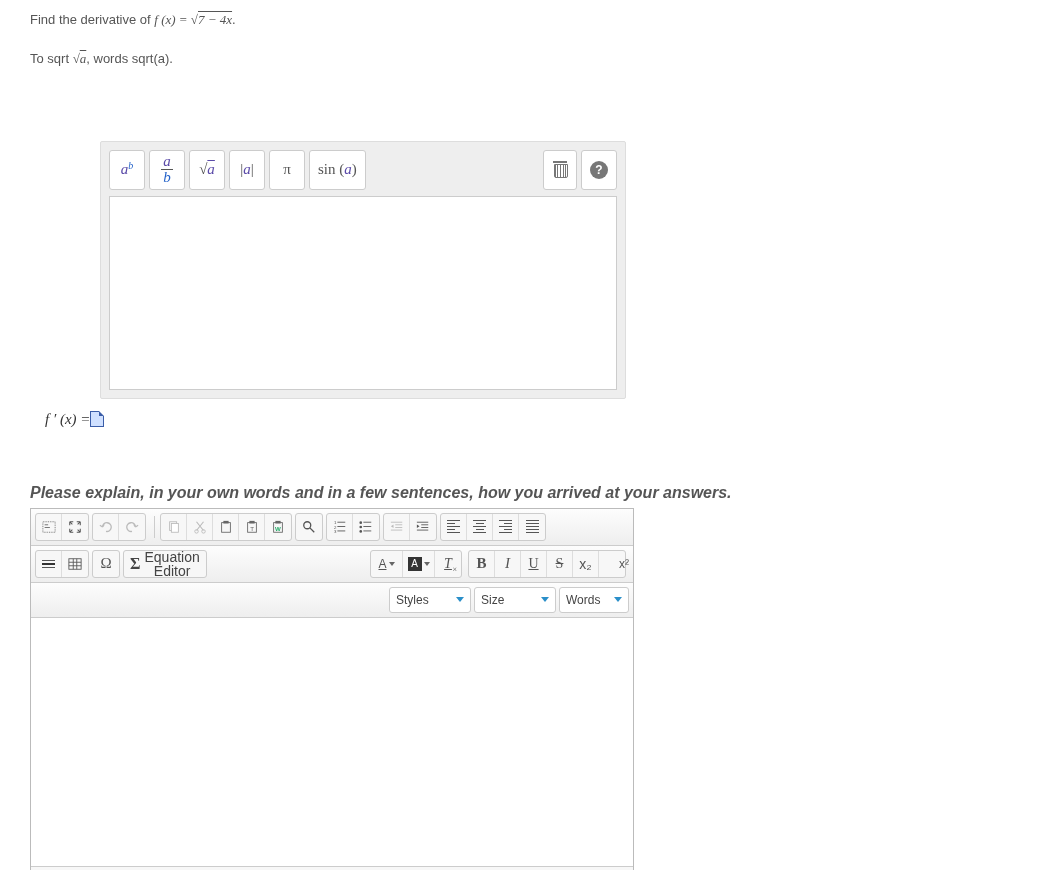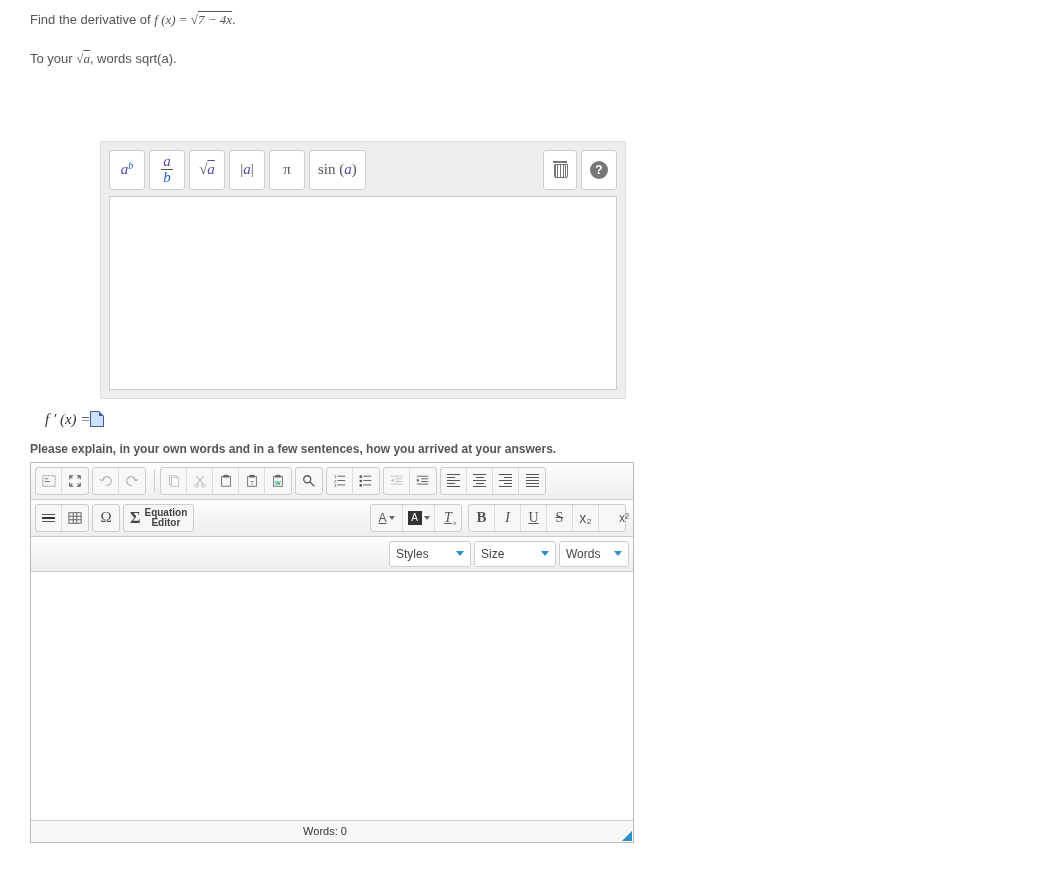--- a/index.html
+++ b/index.html
@@ -84,21 +84,21 @@
   }
   .doc-icon {
     width: 14px; height: 16px; display: inline-block;
     border: 1px solid #3a5da8; background: #cfe0ff; position: relative;
   }
   .doc-icon::after {
     content: ''; position: absolute; right: -1px; top: -1px; width: 0; height: 0;
     border-top: 5px solid #fff; border-left: 5px solid #3a5da8;
   }
 
-  .explain-prompt { font-weight: bold; margin-top: 14px; color: #555; font-size: 12px; }
+  .explain-prompt { font-weight: bold; margin-top: 56px; color: #555; font-size: 16px; font-style: italic; }
 
   
   .rte {
     width: 604px;
     border: 1px solid #bbb;
     margin-top: 6px;
     font-family: Arial, sans-serif;
     font-size: 12px;
     color: #444;
     background: #fff;
@@ -198,21 +198,21 @@
   .omega { font-family:'Times New Roman',serif; font-size:15px;}
 </style>
 </head>
 <body>
 
 <div class="question-text">
   <span>Find the derivative of </span>
   <span class="math-ital">f (x) = </span>
   <span class="sqrt-sym">√</span><span class="math-ital overline">7 − 4x</span><span>.</span>
   <br><br>
-  <span>To your </span>
+  <span>To sqrt </span>
   <span class="sqrt-sym">√</span><span class="math-ital overline">a</span><span>, words sqrt(a).</span>
 </div>
 
 <div style="height:40px"></div>
 
 <div class="eq-panel">
   <div class="eq-toolbar">
     <button class="eq-btn">
       <span class="va">a</span>
         <sup class="vb">b</sup>
@@ -434,21 +434,21 @@
           </svg>
       </span>
     </div>
     <div class="rte-group">
       <span class="rte-tbtn">
           <span class="omega">Ω</span>
         </span>
     </div>
     <button class="rte-eqbtn">
       <span class="sigma">Σ</span>
-      <span style="white-space:pre-line; line-height:1; font-size:10px;font-weight:bold;">Equation
+      <span style="white-space:pre-line; line-height:1; font-size:14px;">Equation
 Editor</span>
     </button>
 
     <div class="rte-row2-right">
       <div class="rte-group">
         <span class="rte-tbtn" style="width:32px;">
           <span class="txcolor-btn">
               <span style="text-decoration:underline;">A</span>
             </span>
             <span class="rte-tcaret"></span>

